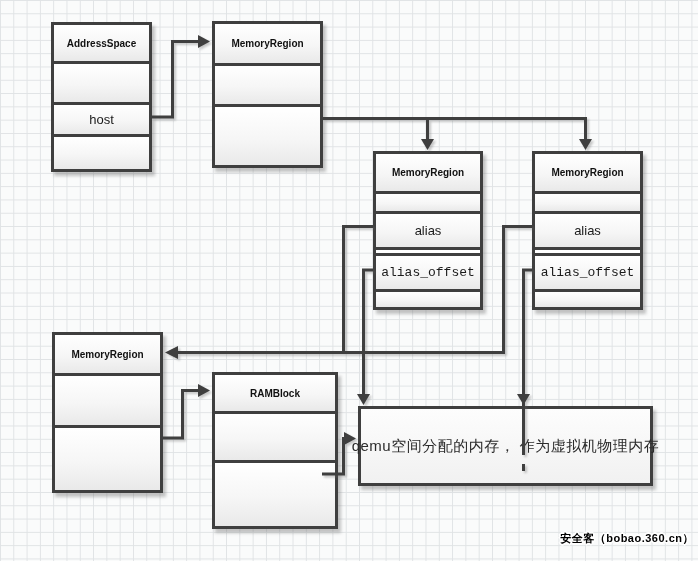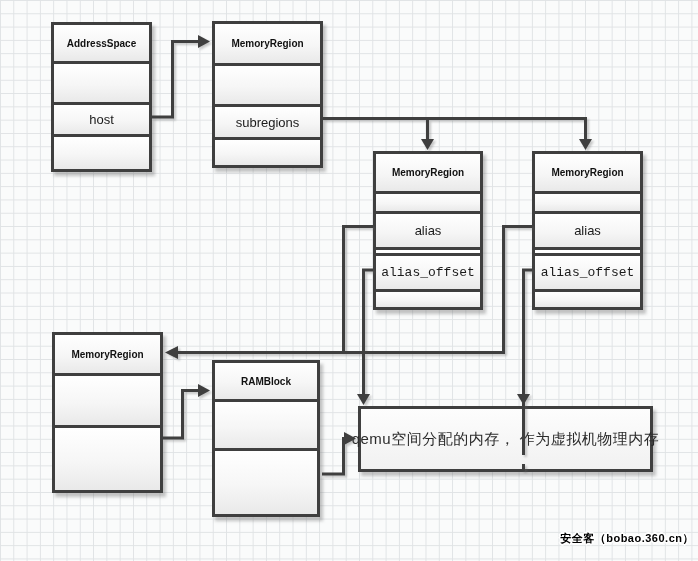--- a/index.html
+++ b/index.html
@@ -100,21 +100,20 @@
   <div class="box" style="left:51px;top:22px;width:101px;height:150px">
     <div class="row title" style="height:36px">AddressSpace</div>
     <div class="row" style="height:41px"></div>
     <div class="row" style="height:32px">host</div>
     <div class="row fill"></div>
   </div>
 
   <div class="box" style="left:212px;top:21px;width:111px;height:147px">
     <div class="row title" style="height:39px">MemoryRegion</div>
     <div class="row" style="height:41px"></div>
-    <div class="row" style="height:33px">subregions</div>
     <div class="row fill"></div>
   </div>
 
   <div class="box" style="left:373px;top:151px;width:110px;height:159px">
     <div class="row title" style="height:37px">MemoryRegion</div>
     <div class="row" style="height:20px"></div>
     <div class="row" style="height:36px">alias</div>
     <div class="row gap" style="height:9px"></div>
     <div class="row no-top" style="height:33px">alias_offset</div>
     <div class="row fill"></div>
@@ -128,25 +127,25 @@
     <div class="row no-top" style="height:33px">alias_offset</div>
     <div class="row fill"></div>
   </div>
 
   <div class="box" style="left:52px;top:332px;width:111px;height:161px">
     <div class="row title" style="height:38px">MemoryRegion</div>
     <div class="row" style="height:52px"></div>
     <div class="row fill"></div>
   </div>
 
-  <div class="box" style="left:212px;top:360px;width:108px;height:157px">
+  <div class="box" style="left:212px;top:372px;width:126px;height:157px">
     <div class="row title" style="height:36px">RAMBlock</div>
     <div class="row" style="height:49px"></div>
     <div class="row fill"></div>
   </div>
 
-  <div class="note-box" style="left:358px;top:406px;width:295px;height:66px">
+  <div class="note-box" style="left:358px;top:406px;width:295px;height:80px">
     <span>qemu空间分配的内存， 作为虚拟机物理内存</span>
   </div>
 
   <div class="watermark">安全客（bobao.360.cn）</div>
 
 </div>
 
 </body></html>

